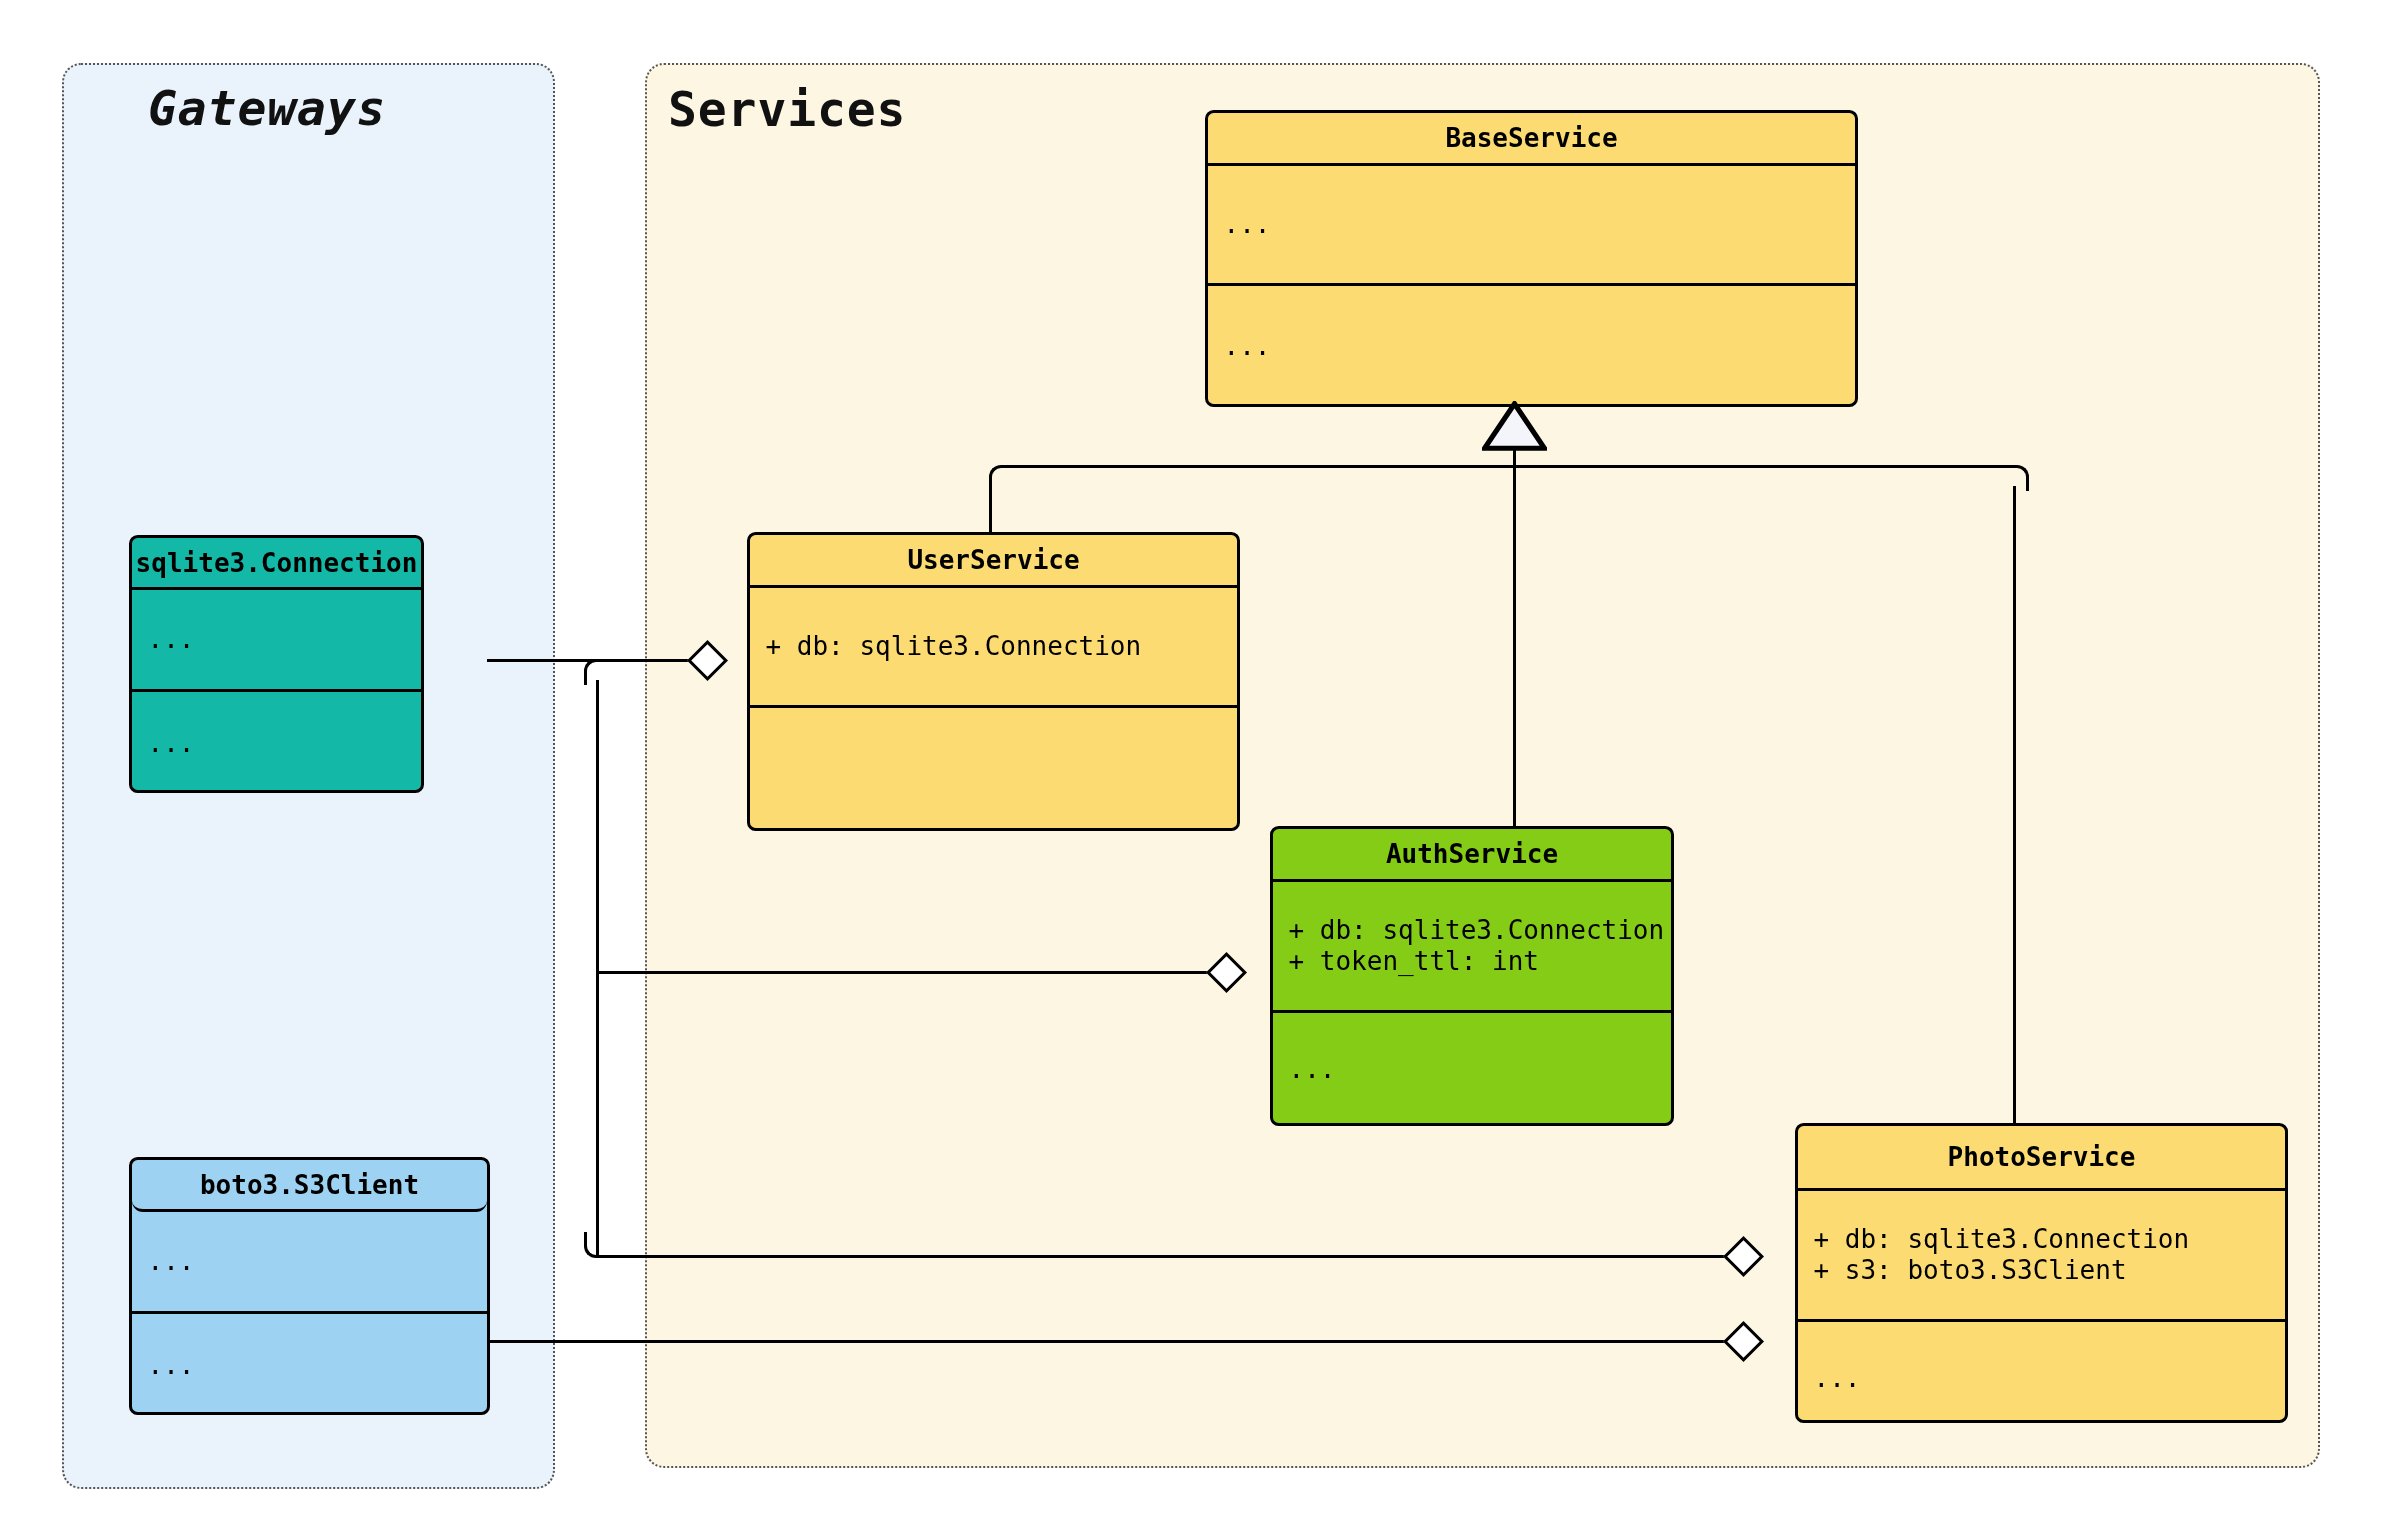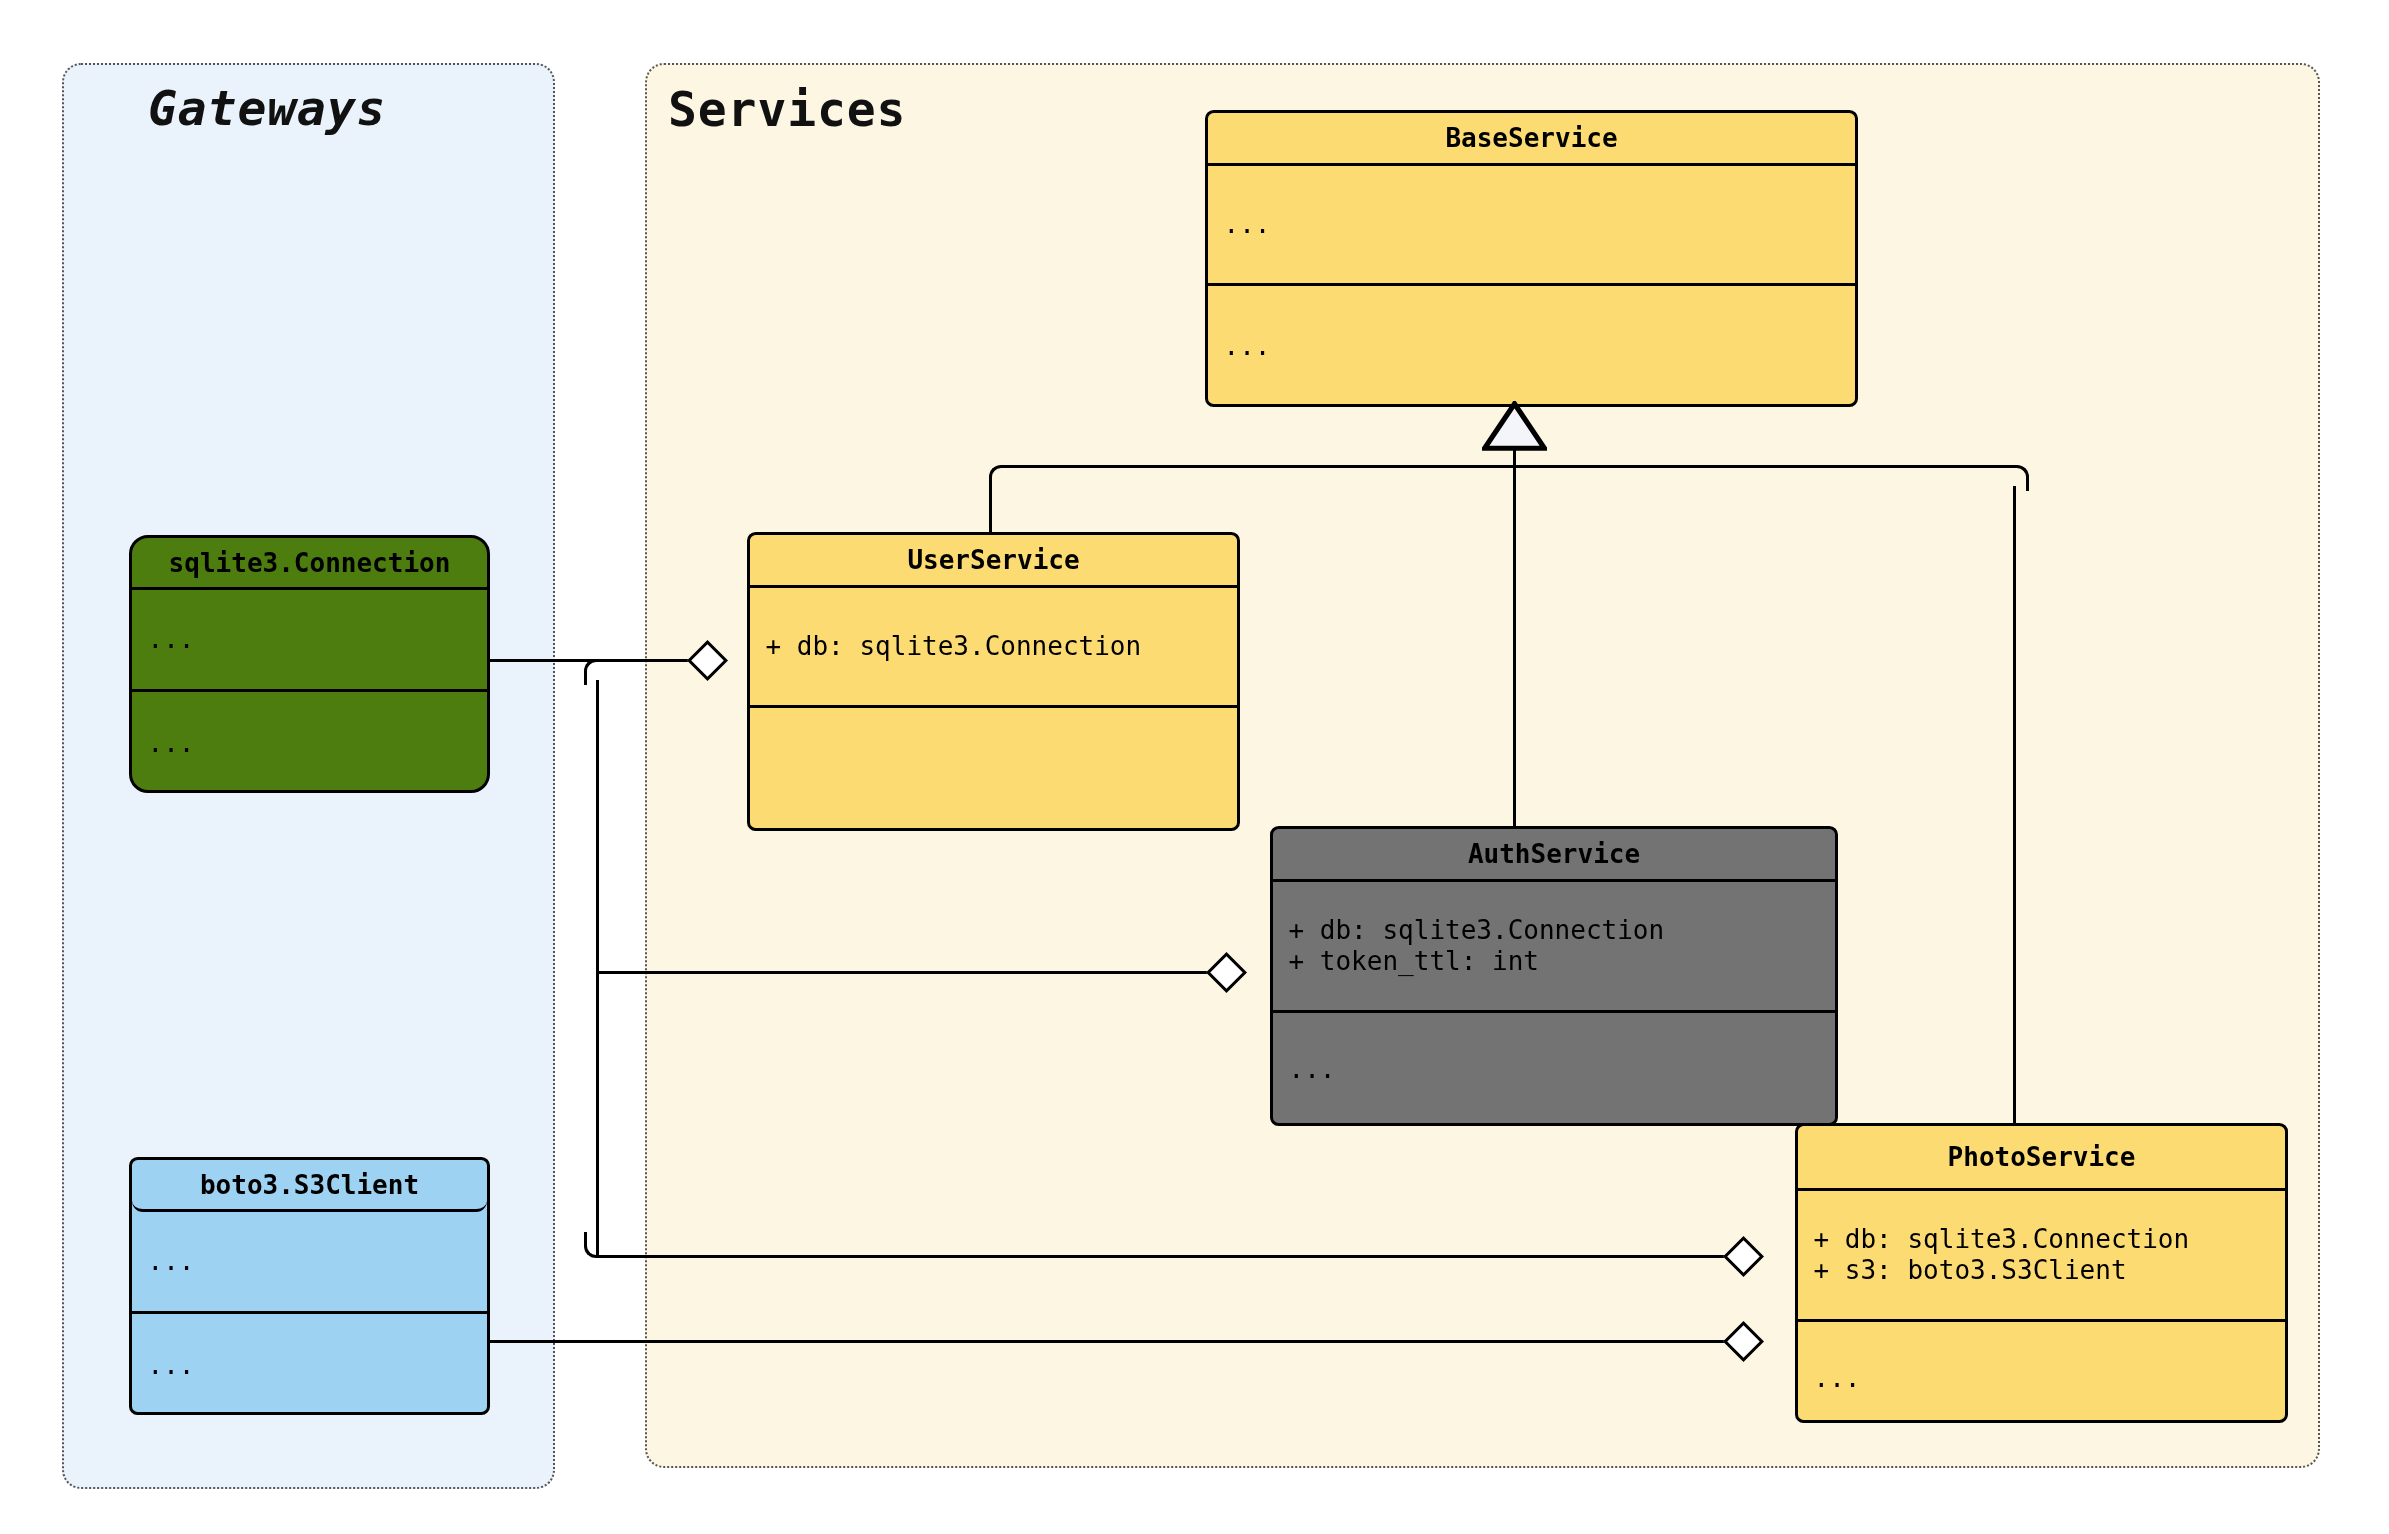--- a/index.html
+++ b/index.html
@@ -151,21 +151,21 @@
   <div class="diamond" style="left:1212px; top:958px;"></div>
   <div class="diamond" style="left:1729px; top:1242px;"></div>
   <div class="diamond" style="left:1729px; top:1327px;"></div>
 
   <div class="tri" style="left:1482px; top:401px; width:65px; height:50px;">
     <svg width="65" height="50" viewBox="0 0 76 58">
       <polygon points="38,3 73,55 3,55" fill="#f4f4fb" stroke="#000000" stroke-width="6" stroke-linejoin="miter"></polygon>
     </svg>
   </div>
 
-  <div class="uml-class" style="left:129px; top:535px; width:361px; height:258px; background:#4d7c0f;border-radius:19px;">
+  <div class="uml-class" style="left:129px; top:535px; width:295px; height:258px; background:#14b8a6;">
     <div class="row name-row" style="height:52px;">sqlite3.Connection</div>
     <div class="row members-row" style="height:102px;">
       <div class="member-line">...</div>
     </div>
     <div class="row ops-row" style="height:102px;">
       <div class="member-line">...</div>
     </div>
   </div>
 
   <div class="uml-class" style="left:129px; top:1157px; width:361px; height:258px; background:#9ed2f2;">
@@ -189,21 +189,21 @@
   </div>
 
   <div class="uml-class" style="left:747px; top:532px; width:493px; height:299px; background:#fcdc72;">
     <div class="row name-row" style="height:53px;">UserService</div>
     <div class="row members-row" style="height:120px;">
       <div class="member-line">+ db: sqlite3.Connection</div>
     </div>
     <div class="row ops-row" style="height:122px;"></div>
   </div>
 
-  <div class="uml-class" style="left:1270px; top:826px; width:568px; height:300px; background:#737373;">
+  <div class="uml-class" style="left:1270px; top:826px; width:404px; height:300px; background:#84cc16;">
     <div class="row name-row" style="height:53px;">AuthService</div>
     <div class="row members-row" style="height:131px;">
       <div class="member-line">+ db: sqlite3.Connection</div>
       <div class="member-line">+ token_ttl: int</div>
     </div>
     <div class="row ops-row" style="height:113px;">
       <div class="member-line">...</div>
     </div>
   </div>
 

